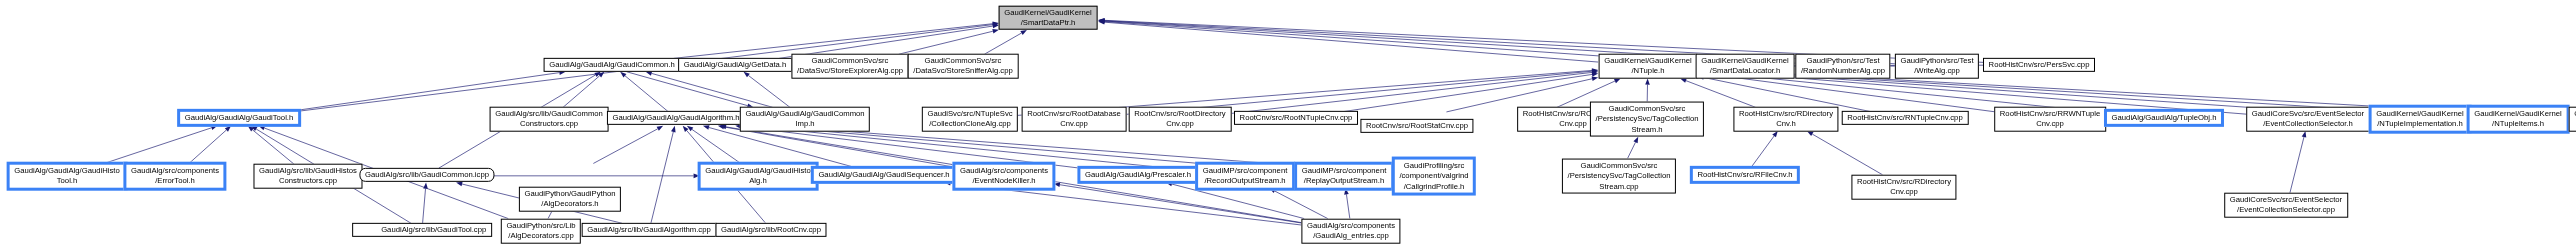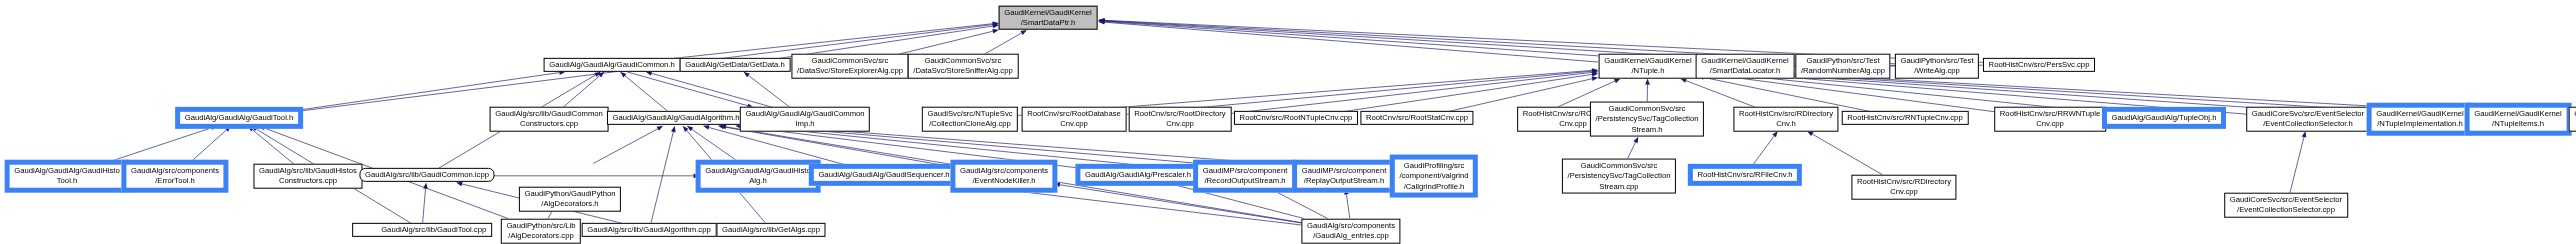--- a/index.html
+++ b/index.html
@@ -18,21 +18,21 @@
     position:absolute;
     transform:translate(-50%,-50%);
     background:#ffffff;
     border:0.5px solid #000000;
     padding:1px 4.6px;
     text-align:center;
     white-space:pre;
     cursor:pointer;
   }
   .node.bold{border-width:1px;}
-  .node.red{border:5px solid #3b82f6;}
+  .node.red{border:3px solid #3b82f6;}
   .node.root{background:#bfbfbf;border:1px solid #000000;cursor:default;}
 </style>
 </head>
 <body>
 
 <div class="graph">
   <svg class="edge-layer" viewBox="0 0 5137 475" width="2647" height="245" xmlns="http://www.w3.org/2000/svg">
       <line x1="1307.7" y1="113.0" x2="1926.6" y2="45.8" stroke="#191970" stroke-width="1.3"></line>
       <polygon points="1938.5,44.5 1927.1,50.3 1926.1,41.3" fill="#191970"></polygon>
       <line x1="1512.1" y1="113.0" x2="1926.6" y2="50.4" stroke="#191970" stroke-width="1.3"></line>
@@ -159,21 +159,21 @@
       <polygon points="2262.7,354.0 2275.4,352.7 2273.1,361.4" fill="#191970"></polygon>
       <line x1="2576.8" y1="424.0" x2="2473.9" y2="370.5" stroke="#191970" stroke-width="1.3"></line>
       <polygon points="2463.2,365.0 2475.9,366.5 2471.8,374.5" fill="#191970"></polygon>
       <line x1="2619.6" y1="424.0" x2="2613.0" y2="376.9" stroke="#191970" stroke-width="1.3"></line>
       <polygon points="2611.4,365.0 2617.5,376.3 2608.6,377.5" fill="#191970"></polygon>
     </svg>
   <div>
       <div class="node root" style="left: 1048px; top: 17.5px;">GaudiKernel/GaudiKernel
 /SmartDataPtr.h</div>
       <div class="node" style="left: 612px; top: 65px;">GaudiAlg/GaudiAlg/GaudiCommon.h</div>
-      <div class="node" style="left: 735px; top: 65px;">GaudiAlg/GetData/GetData.h</div>
+      <div class="node" style="left: 735px; top: 65px;">GaudiAlg/GaudiAlg/GetData.h</div>
       <div class="node" style="left: 850px; top: 66px;">GaudiCommonSvc/src
 /DataSvc/StoreExplorerAlg.cpp</div>
       <div class="node" style="left: 963px; top: 66px;">GaudiCommonSvc/src
 /DataSvc/StoreSnifferAlg.cpp</div>
       <div class="node bold" style="left: 1648px; top: 66px;">GaudiKernel/GaudiKernel
 /NTuple.h</div>
       <div class="node" style="left: 1745px; top: 66px;">GaudiKernel/GaudiKernel
 /SmartDataLocator.h</div>
       <div class="node" style="left: 1843px; top: 66px;">GaudiPython/src/Test
 /RandomNumberAlg.cpp</div>
@@ -186,21 +186,21 @@
       <div class="node bold" style="left: 676px; top: 118px;">GaudiAlg/GaudiAlg/GaudiAlgorithm.h</div>
       <div class="node" style="left: 805px; top: 119px;">GaudiAlg/GaudiAlg/GaudiCommon
 Imp.h</div>
       <div class="node" style="left: 970px; top: 119px;">GaudiSvc/src/NTupleSvc
 /CollectionCloneAlg.cpp</div>
       <div class="node" style="left: 1074px; top: 119px;">RootCnv/src/RootDatabase
 Cnv.cpp</div>
       <div class="node" style="left: 1180px; top: 119px;">RootCnv/src/RootDirectory
 Cnv.cpp</div>
       <div class="node" style="left: 1296px; top: 118px;">RootCnv/src/RootNTupleCnv.cpp</div>
-      <div class="node" style="left: 1417px; top: 118px;">RootCnv/src/RootStatCnv.cpp</div>
+      <div class="node" style="left: 1417px; top: 126px;">RootCnv/src/RootStatCnv.cpp</div>
       <div class="node" style="left: 1531px; top: 119px; margin-left: 42px;">RootHistCnv/src/RCWNTuple
 Cnv.cpp</div>
       <div class="node bold" style="left: 1647px; top: 119px;">GaudiCommonSvc/src
 /PersistencySvc/TagCollection
 Stream.h</div>
       <div class="node" style="left: 1786px; top: 119px;">RootHistCnv/src/RDirectory
 Cnv.h</div>
       <div class="node" style="left: 1905px; top: 118px;">RootHistCnv/src/RNTupleCnv.cpp</div>
       <div class="node" style="left: 2050px; top: 119px;">RootHistCnv/src/RRWNTuple
 Cnv.cpp</div>
@@ -240,18 +240,18 @@
 Stream.cpp</div>
       <div class="node red" style="left: 1745px; top: 175px;">RootHistCnv/src/RFileCnv.h</div>
       <div class="node bold" style="left: 1904px; top: 187px;">RootHistCnv/src/RDirectory
 Cnv.cpp</div>
       <div class="node" style="left: 2286px; top: 205px;">GaudiCoreSvc/src/EventSelector
 /EventCollectionSelector.cpp</div>
       <div class="node" style="left: 422px; top: 230px; padding-left: 28px;">GaudiAlg/src/lib/GaudiTool.cpp</div>
       <div class="node bold" style="left: 541px; top: 231px;">GaudiPython/src/Lib
 /AlgDecorators.cpp</div>
       <div class="node" style="left: 649px; top: 230px;">GaudiAlg/src/lib/GaudiAlgorithm.cpp</div>
-      <div class="node bold" style="left: 771px; top: 230px;">GaudiAlg/src/lib/GetAlgs.cpp</div>
+      <div class="node bold" style="left: 771px; top: 230px;">GaudiAlg/src/lib/RootCnv.cpp</div>
       <div class="node bold" style="left: 1351px; top: 231px;">GaudiAlg/src/components
 /GaudiAlg_entries.cpp</div>
     </div>
 </div>
 
 
 </body></html>

